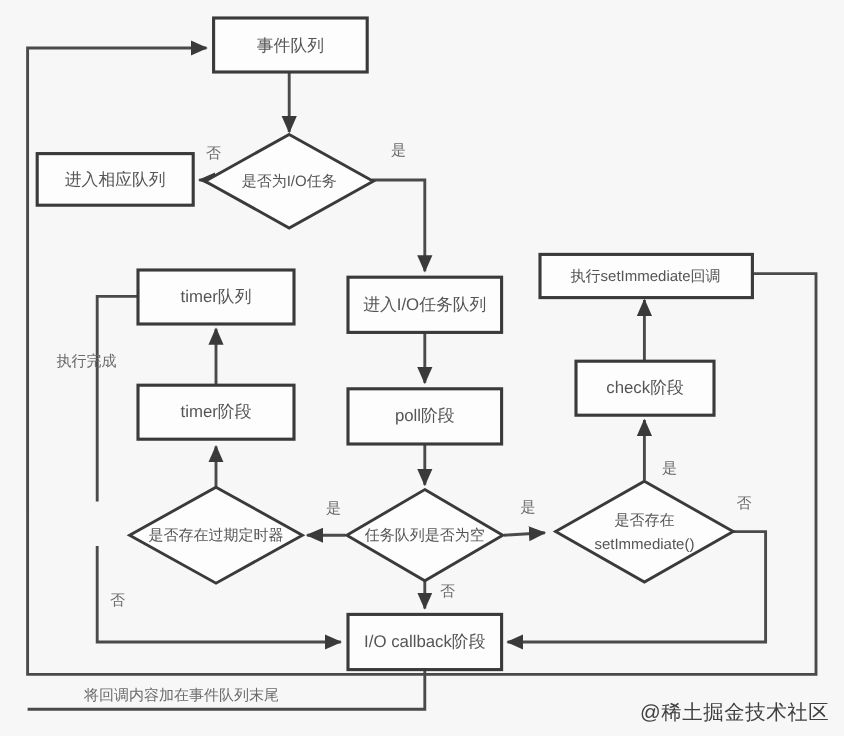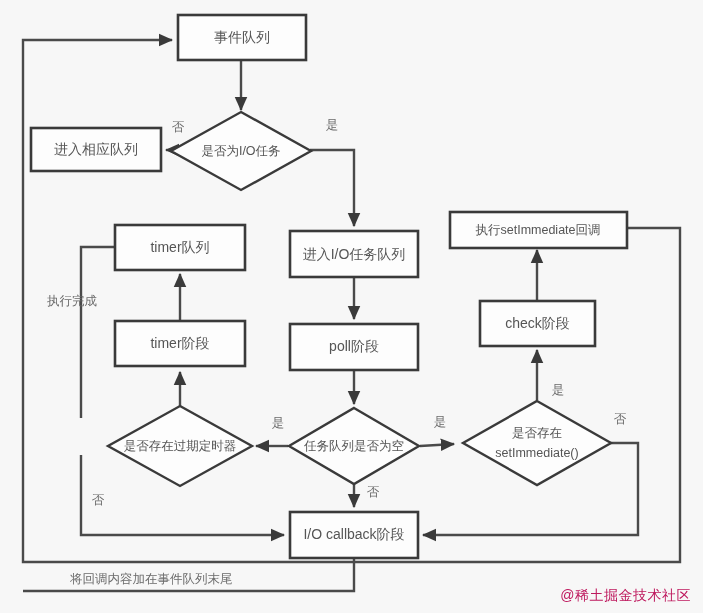--- a/index.html
+++ b/index.html
@@ -57,22 +57,22 @@
     text-anchor: middle;
     dominant-baseline: middle;
   }
   .edge-label.left {
     text-anchor: start;
   }
   .watermark {
     position: absolute;
     right: 12px;
     bottom: 8px;
-    color: #be185d;
-    font-size: 14px;
+    color: #404040;
+    font-size: 17px;
     font-family: "Liberation Sans", "DejaVu Sans", sans-serif;
     letter-spacing: 0.5px;
     user-select: none;
   }
 </style>
 </head>
 <body>
 
 <div id="canvas-wrap">
 

